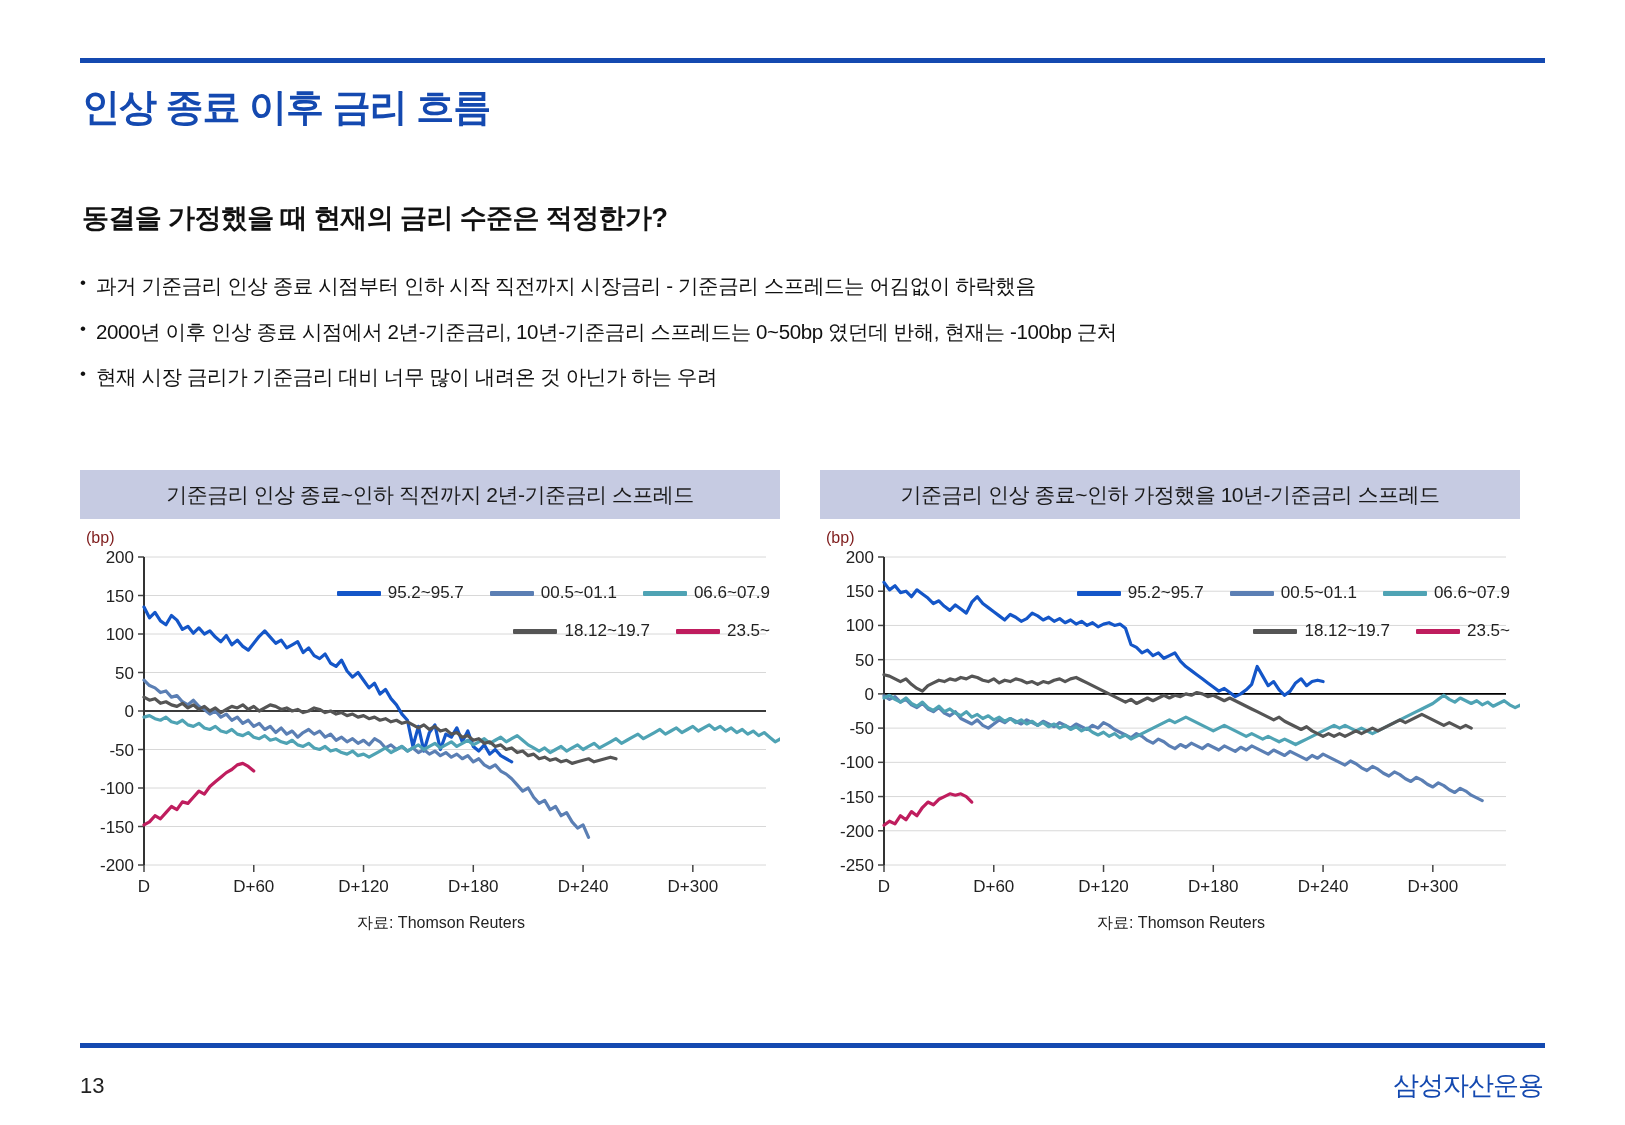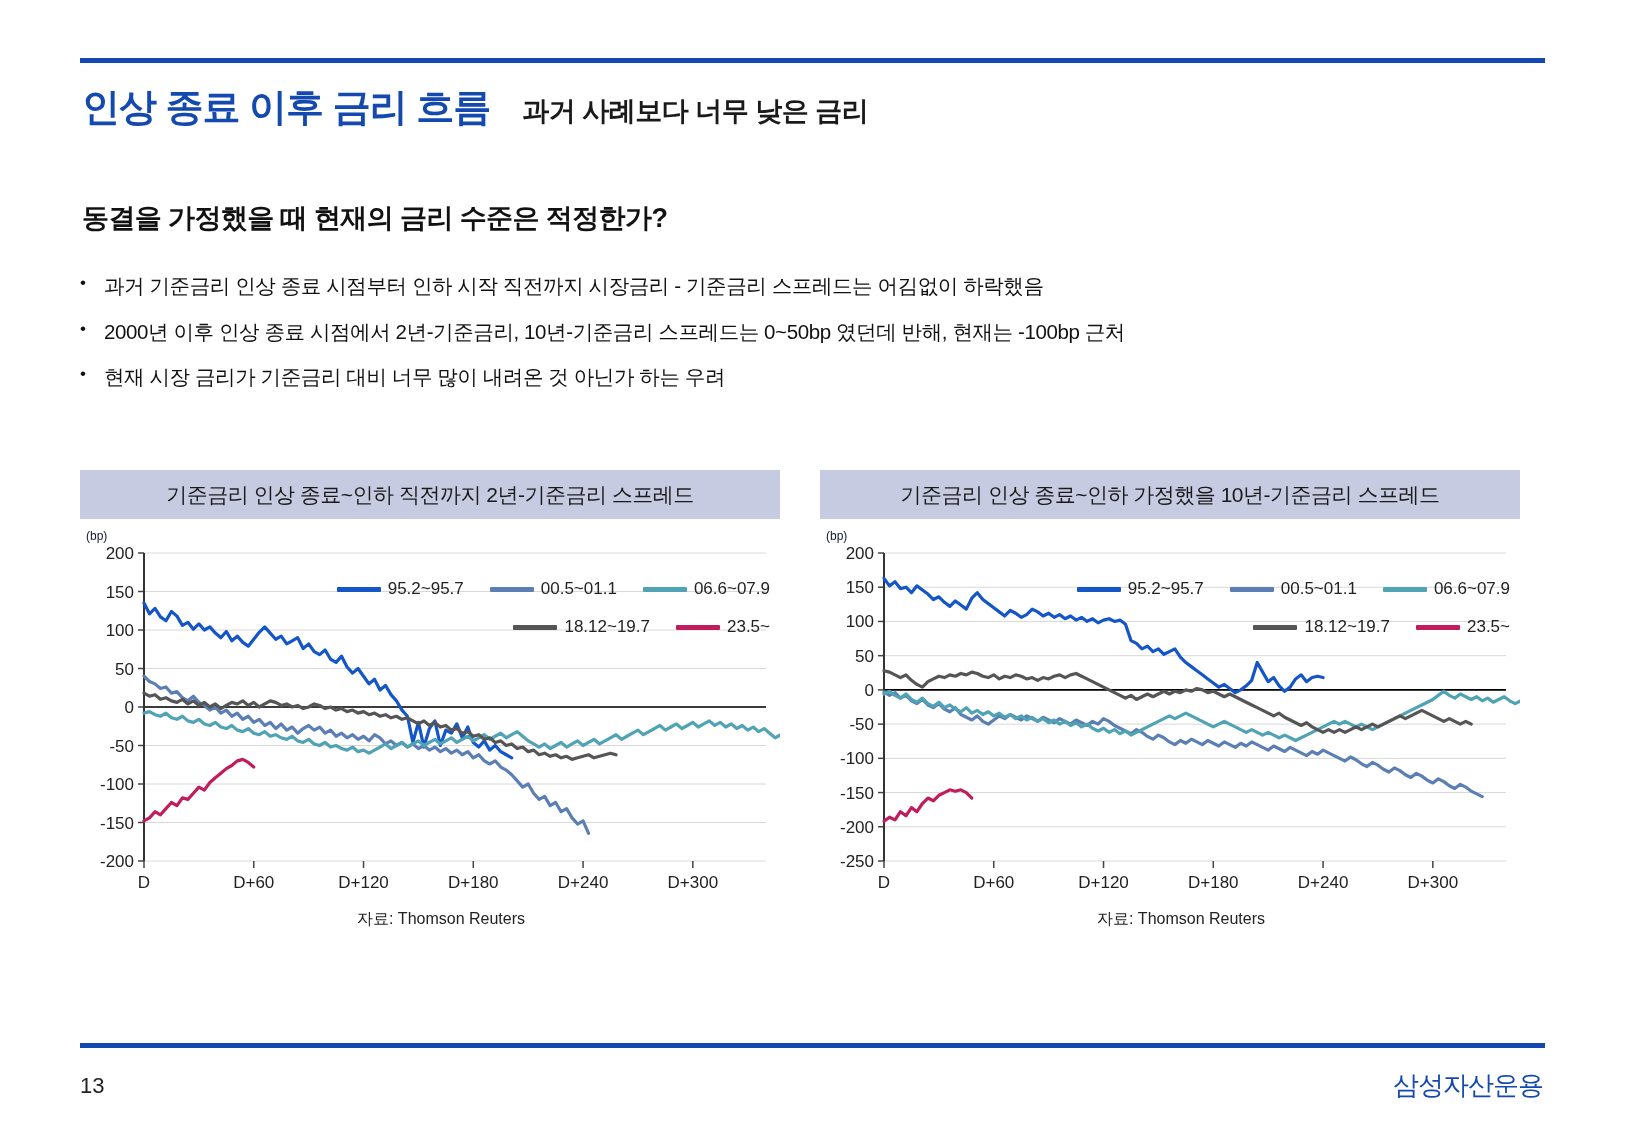--- a/index.html
+++ b/index.html
@@ -12,43 +12,43 @@
     position:relative;
   }
   .slide{position:relative;width:1625px;height:1125px;}
 
   
   .rule{position:absolute;left:80px;right:80px;height:5px;background:#1449b0;}
   .rule.top{top:58px;}
   .rule.bottom{bottom:77px;height:5px;}
 
   
-  .title-row{position:absolute;left:82px;top:82px;display:flex;align-items:baseline;gap:32px;}
+  .title-row{position:absolute;left:82px;top:82px;display:flex;align-items:baseline;gap:12px;}
   .title-main{font-size:38px;font-weight:bold;color:#1449b0;letter-spacing:-1px;}
   .title-sub{font-size:27px;font-weight:bold;color:#1a1a1a;letter-spacing:-0.5px;}
 
   
   .headline{position:absolute;left:82px;top:200px;font-size:27px;font-weight:bold;color:#111;letter-spacing:-0.6px;}
 
   
   .bullets{position:absolute;left:80px;top:272px;}
   .bullet{display:flex;align-items:flex-start;font-size:20.5px;color:#111;margin-bottom:18px;letter-spacing:-0.4px;}
   .bullet .dot{width:16px;flex:0 0 16px;font-size:17px;line-height:1.35;}
-  .bullet .btxt{line-height:1.35;margin-left:8px;}
+  .bullet .btxt{line-height:1.35;}
 
   
   .chart-block{position:absolute;top:470px;width:700px;height:500px;}
   .chart-left{left:80px;}
   .chart-right{left:820px;}
 
   .chart-header{
     height:49px;background:#c6cbe2;display:flex;align-items:center;justify-content:center;
     font-size:21px;color:#1a1a1a;letter-spacing:-0.5px;
   }
-  .unit{font-size:12px;color:#0f172a;margin:10px 0 0 6px;}
+  .unit{font-size:16px;color:#7f1d1d;margin:10px 0 0 6px;}
 
   .plot-wrap{position:relative;width:700px;height:350px;margin-top:2px;}
   .plot-svg{display:block;}
 
   .legend{position:absolute;right:10px;top:34px;width:430px;}
   .legend-row{display:flex;justify-content:flex-end;gap:26px;margin-bottom:18px;}
   .legend-item{display:flex;align-items:center;gap:7px;font-size:17px;color:#222;white-space:nowrap;}
   .swatch{width:44px;height:5px;border-radius:1px;display:inline-block;}
 
   .source{font-size:16px;color:#222;margin-top:14px;margin-left:22px;text-align:center;}
@@ -59,21 +59,20 @@
 </style>
 </head>
 <body>
 
 <div class="slide">
 
   <div class="rule top"></div>
 
   <div class="title-row">
     <span class="title-main">인상 종료 이후 금리 흐름</span>
-    <span class="title-sub">과거 사례보다 너무 낮은 금리</span>
   </div>
 
   <div class="headline">동결을 가정했을 때 현재의 금리 수준은 적정한가?</div>
 
   <div class="bullets">
     <div class="bullet">
       <span class="dot">•</span>
       <span class="btxt">과거 기준금리 인상 종료 시점부터 인하 시작 직전까지 시장금리 - 기준금리 스프레드는 어김없이 하락했음</span>
     </div>
     <div class="bullet">

